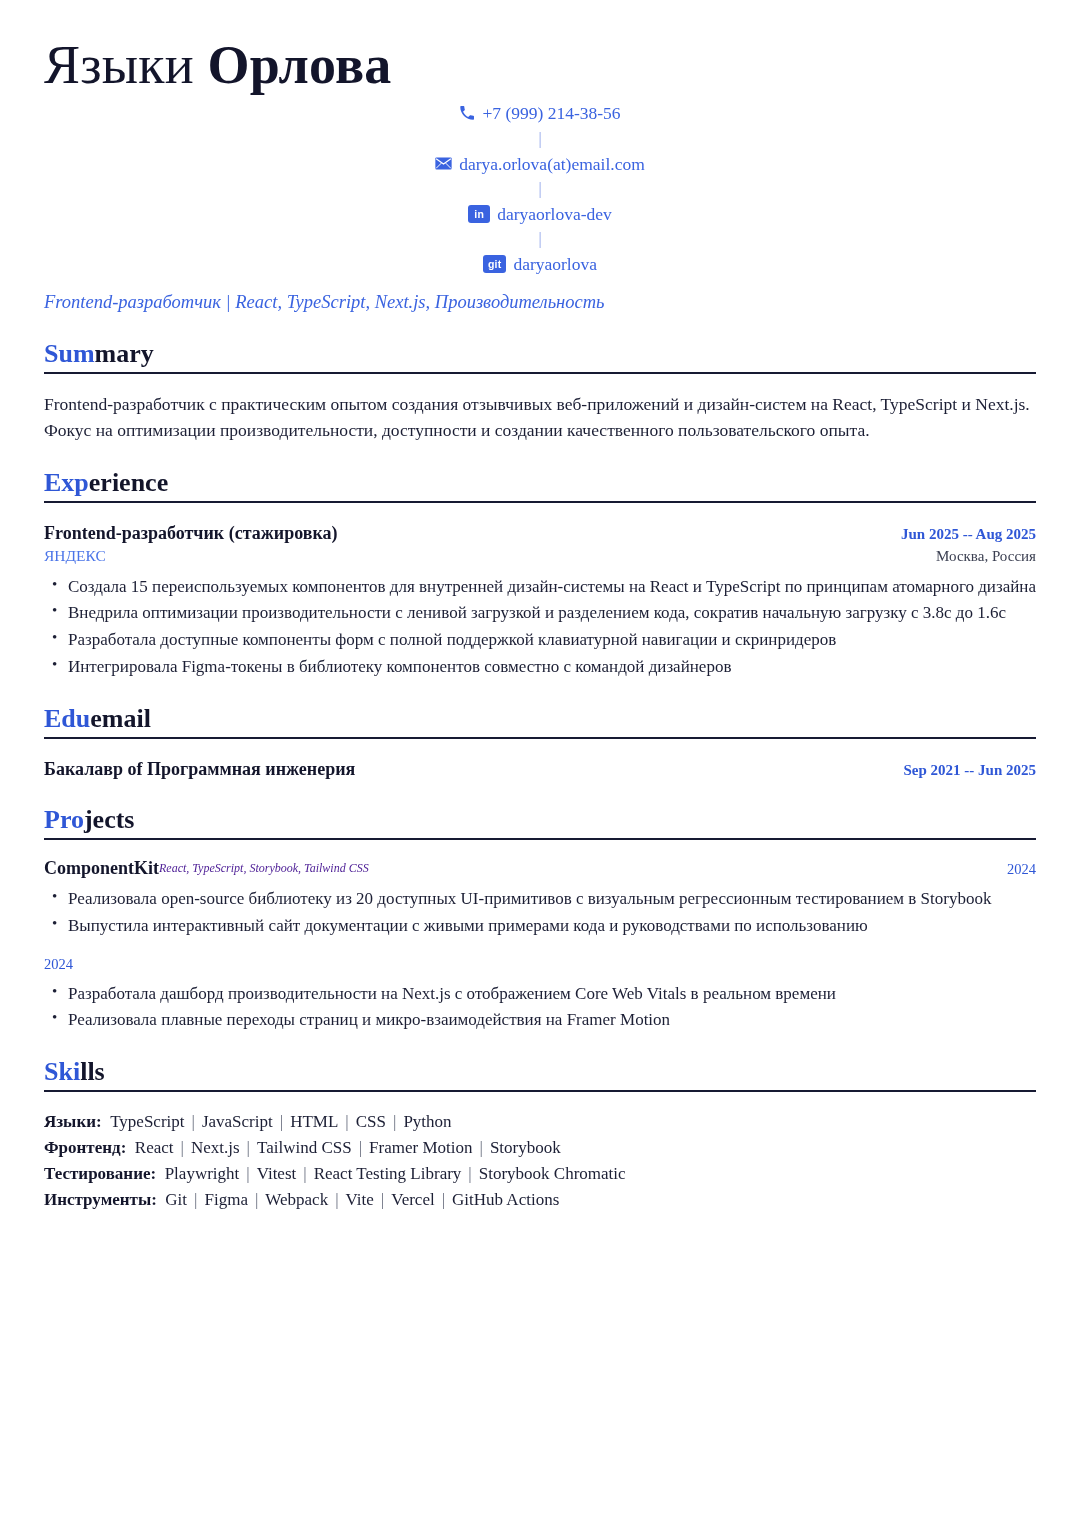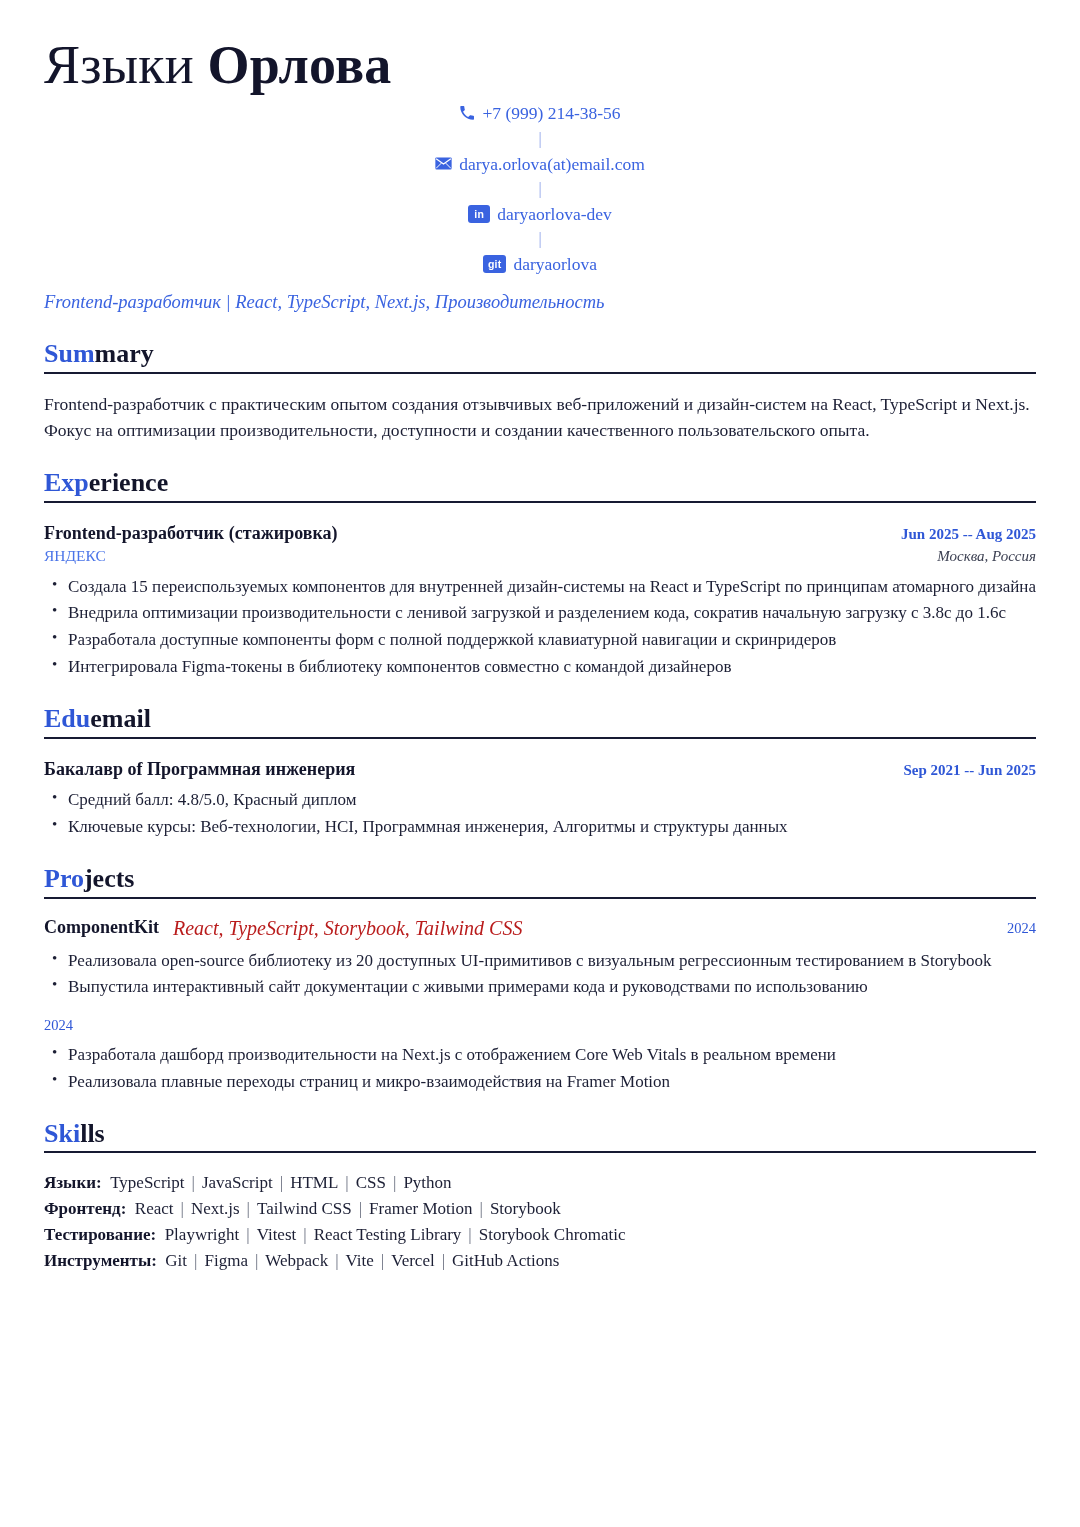--- a/index.html
+++ b/index.html
@@ -132,21 +132,20 @@
     white-space: nowrap;
     line-height: 1.35;
   }
   .entry-org {
     font-size: 15.5px;
     color: #4a74e8;
     line-height: 1.45;
   }
   .entry-loc {
     font-size: 15px;
-    font-style: italic;
     color: #3c4052;
     white-space: nowrap;
     line-height: 1.45;
     text-align: right;
   }
 
   
   ul.bullets {
     list-style: none;
     margin: 6px 0 0 0;
@@ -173,34 +172,33 @@
   .project { margin-top: 16px; }
   .project:first-of-type { margin-top: 18px; }
   .project-row {
     display: flex;
     align-items: baseline;
     justify-content: space-between;
     gap: 18px;
   }
   .project-head {
     display: flex;
-    align-items: flex-start;
-    gap: 14px;
+    align-items: center;
     flex-wrap: wrap;
   }
   .project-name {
     font-size: 18px;
     font-weight: 700;
     color: #13152b;
     line-height: 1.35;
   }
   .project-stack {
-    font-size: 20px;
+    font-size: 12px;
     font-style: italic;
-    color: #b91c1c;
+    color: #4c1d95;
     line-height: 1.35;
   }
   .project-year {
     font-size: 14.5px;
     color: #2f57d6;
     white-space: nowrap;
     line-height: 1.35;
   }
 
   
@@ -304,24 +302,20 @@
 
   <section class="section">
     <h2 class="section-heading"><span class="accent">Edu</span><span>email</span></h2>
     <div class="section-rule"></div>
 
     <div class="entry">
       <div class="entry-row">
         <div class="entry-title">Бакалавр of Программная инженерия</div>
         <div class="entry-date">Sep 2021 -- Jun 2025</div>
       </div>
-      <ul class="bullets">
-        <li>Средний балл: 4.8/5.0, Красный диплом</li>
-        <li>Ключевые курсы: Веб-технологии, HCI, Программная инженерия, Алгоритмы и структуры данных</li>
-      </ul>
     </div>
   </section>
 
   <section class="section">
     <h2 class="section-heading"><span class="accent">Pro</span><span>jects</span></h2>
     <div class="section-rule"></div>
 
     <div class="project">
       <div class="project-row">
         <div class="project-head">

